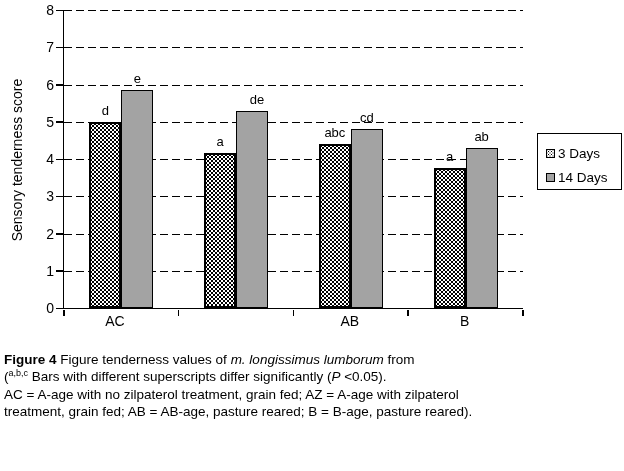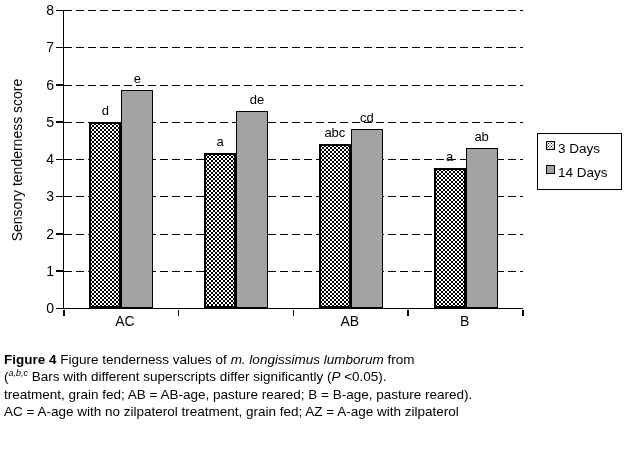--- a/index.html
+++ b/index.html
@@ -28,33 +28,33 @@
   .bar14{border:1px solid #000;}
   .bar-label{position:absolute;width:40px;text-align:center;font-size:13px;line-height:16px;}
   .ytick-label{position:absolute;width:26px;text-align:right;font-size:14px;line-height:18px;}
   .ytick-mark{position:absolute;width:7px;height:1.5px;background:#000;}
   .xtick-mark{position:absolute;width:1.5px;height:6px;background:#000;}
   .cat-label{position:absolute;width:70px;text-align:center;font-size:14px;line-height:17px;}
   #legend{
     position:absolute;left:537px;top:133px;width:85px;height:57px;
     border:1.5px solid #000;box-sizing:border-box;padding:7px 0 0 8px;background:#fff;
   }
-  .legend-row{display:flex;height:24px;}
+  .legend-row{display:flex;align-items:center;height:24px;}
   .swatch{width:9px;height:9px;box-sizing:border-box;border:1px solid #000;margin-right:3px;flex:0 0 auto;}
   .swatch-stipple{
     background-color:#fff;
     background-image:radial-gradient(circle,#000 35%,transparent 40%),radial-gradient(circle,#000 35%,transparent 40%);
     background-size:3px 3px;background-position:0 0,1.5px 1.5px;
   }
   .legend-label{font-size:13.5px;white-space:nowrap;}
   #caption{position:absolute;left:4px;top:351px;width:616px;font-size:13.5px;line-height:17.3px;}
   .cap-line{white-space:nowrap;}
   .b{font-weight:bold;}
   .i{font-style:italic;}
-  .sup{vertical-align:super;font-size:9px;line-height:0;font-style:italic;}
+  .sup{vertical-align:super;font-size:9px;line-height:0;}
 </style>
 </head>
 <body>
 
 <div id="figure">
   <div class="ylabel">Sensory tenderness score</div>
   <div id="plot">
       <div class="gridline" style="top: 260.75px;"></div>
       <div class="gridline" style="top: 223.5px;"></div>
       <div class="gridline" style="top: 186.25px;"></div>
@@ -86,22 +86,22 @@
         <div class="legend-label">3 Days</div>
       </div>
       <div class="legend-row">
         <div class="swatch " style="background-color: rgb(163, 163, 163);"></div>
         <div class="legend-label">14 Days</div>
       </div>
     </div>
   <div id="caption">
       <div class="cap-line"><span class="b">Figure 4</span><span> Figure tenderness values of </span><span class="i">m. longissimus lumborum</span><span> from</span></div>
       <div class="cap-line"><span>(</span><span class="sup">a,b,c</span><span> Bars with different superscripts differ significantly (</span><span class="i">P</span><span> &lt;0.05).</span></div>
+      <div class="cap-line"><span>AC = A-age with no zilpaterol treatment, grain fed; AZ = A-age with zilpaterol</span></div>
       <div class="cap-line"><span>treatment, grain fed; AB = AB-age, pasture reared; B = B-age, pasture reared).</span></div>
-      <div class="cap-line"><span>AC = A-age with no zilpaterol treatment, grain fed; AZ = A-age with zilpaterol</span></div>
     </div>
 <div class="ytick-label" style="left: 28px; top: 299px;">0</div>
     <div class="ytick-mark" style="left: 56px; top: 307.5px;"></div>
     <div class="ytick-label" style="left: 28px; top: 261.75px;">1</div>
     <div class="ytick-mark" style="left: 56px; top: 270.25px;"></div>
     <div class="ytick-label" style="left: 28px; top: 224.5px;">2</div>
     <div class="ytick-mark" style="left: 56px; top: 233px;"></div>
     <div class="ytick-label" style="left: 28px; top: 187.25px;">3</div>
     <div class="ytick-mark" style="left: 56px; top: 195.75px;"></div>
     <div class="ytick-label" style="left: 28px; top: 150px;">4</div>
@@ -112,16 +112,16 @@
     <div class="ytick-mark" style="left: 56px; top: 84px;"></div>
     <div class="ytick-label" style="left: 28px; top: 38.25px;">7</div>
     <div class="ytick-mark" style="left: 56px; top: 46.75px;"></div>
     <div class="ytick-label" style="left: 28px; top: 1px;">8</div>
     <div class="ytick-mark" style="left: 56px; top: 9.5px;"></div>
     <div class="xtick-mark" style="left: 63px; top: 309.5px;"></div>
     <div class="xtick-mark" style="left: 177.75px; top: 309.5px;"></div>
     <div class="xtick-mark" style="left: 292.5px; top: 309.5px;"></div>
     <div class="xtick-mark" style="left: 407.25px; top: 309.5px;"></div>
     <div class="xtick-mark" style="left: 522px; top: 309.5px;"></div>
-    <div class="cat-label" style="left: 90px; top: 313px;">AC</div>
+    <div class="cat-label" style="left: 80px; top: 313px;">AC</div>
     <div class="cat-label" style="left: 314.875px; top: 313px;">AB</div>
     <div class="cat-label" style="left: 429.625px; top: 313px;">B</div>
   </div>
 
 </body></html>

